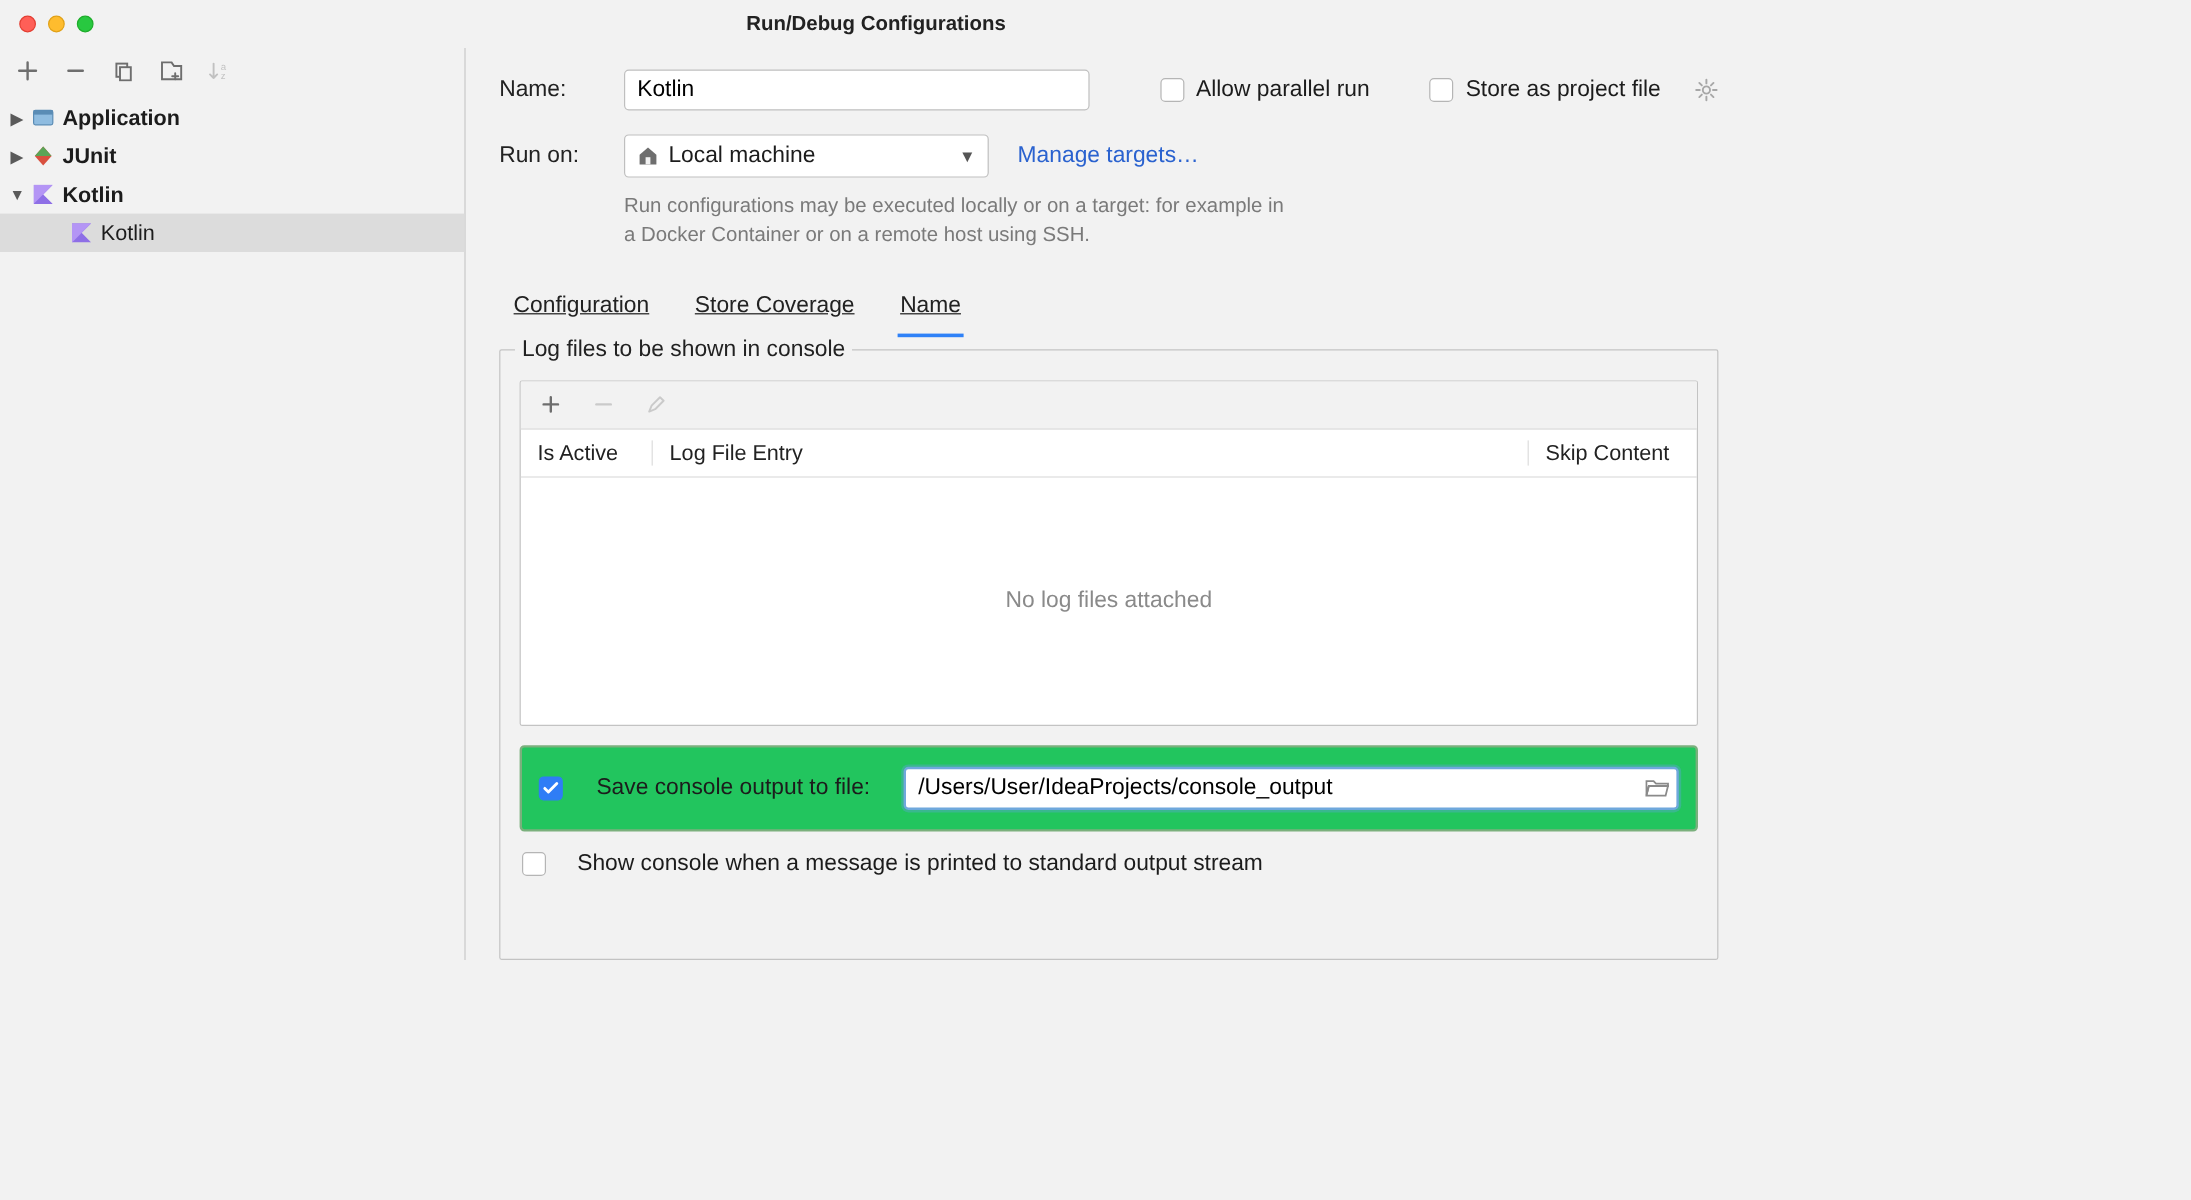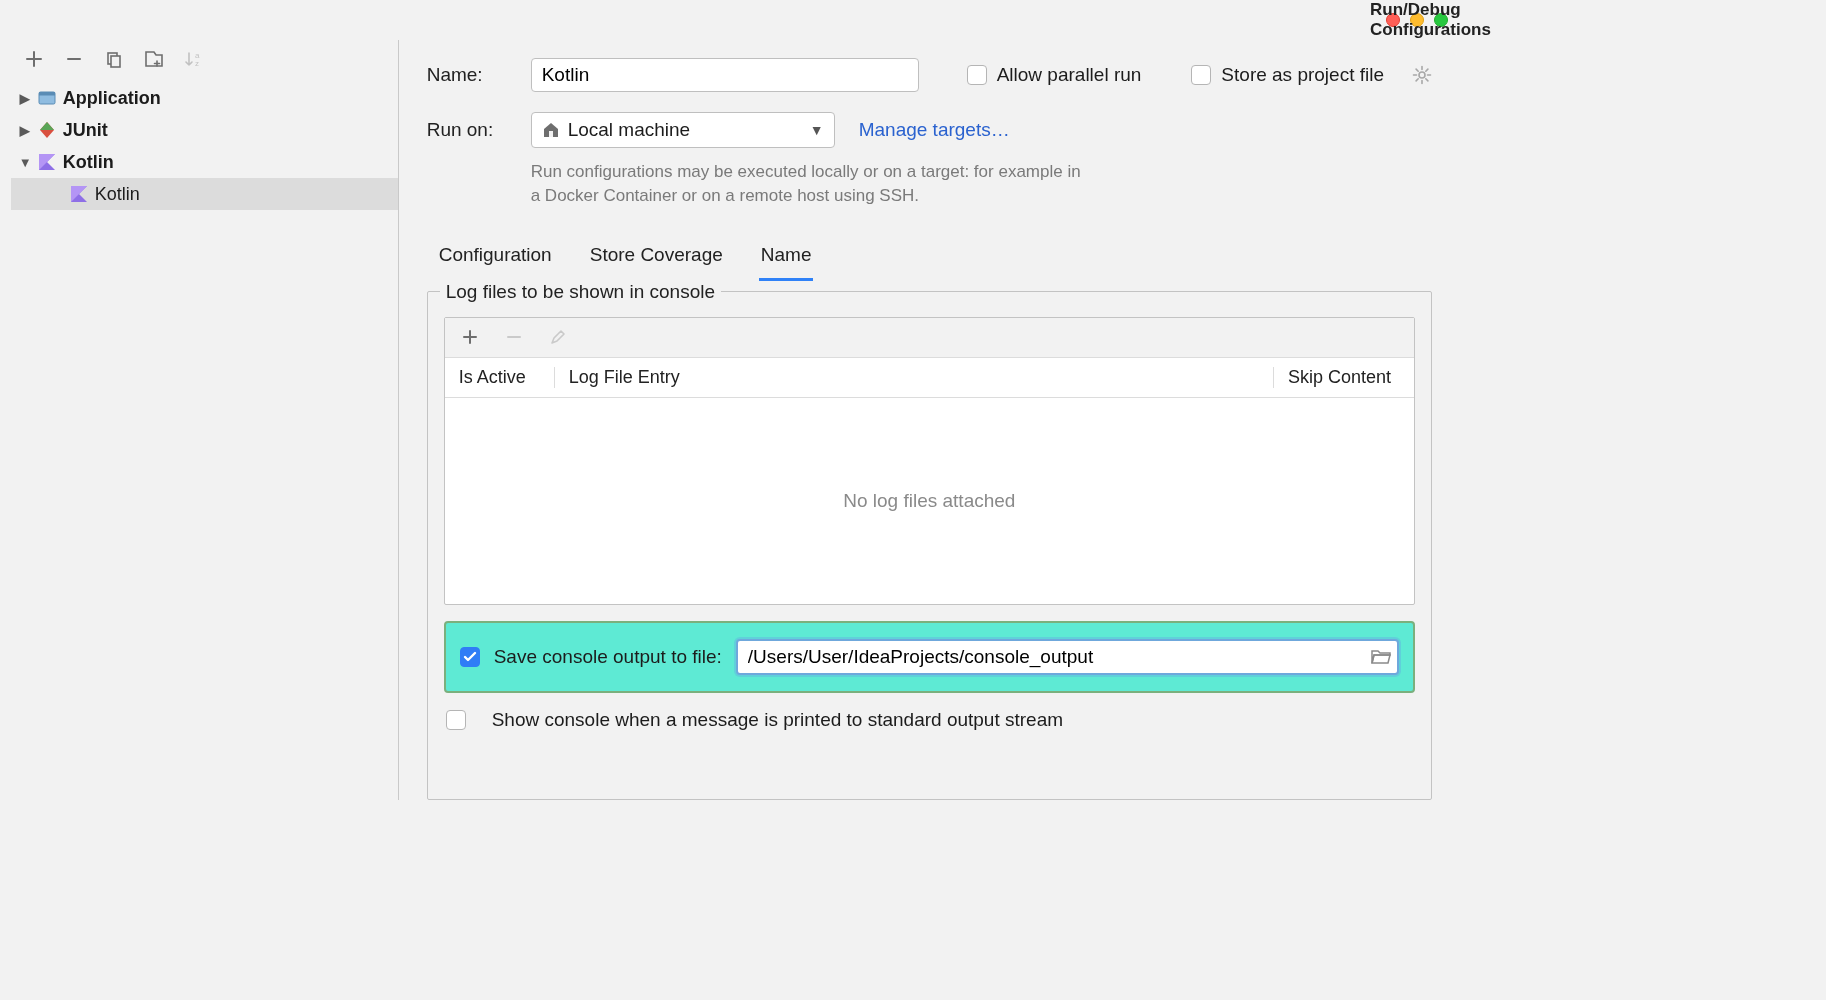--- a/index.html
+++ b/index.html
@@ -11,21 +11,20 @@
     background: #f2f2f2;
     height: 100%;
   }
   .window {
     width: 1460px;
     height: 800px;
     background: #f2f2f2;
     display: flex;
     flex-direction: column;
     position: relative;
-    align-items: flex-end;
   }
   .titlebar {
     height: 40px;
     display: flex;
     align-items: center;
     position: relative;
     padding: 0 12px;
   }
   .traffic-lights { display:flex; gap:10px; align-items:center; margin-left:4px;}
   .traffic-lights span {
@@ -103,21 +102,21 @@
     display:flex; align-items:center; gap:8px; padding:0 10px; width:304px;
     font-size:19px; cursor:pointer;
   }
   .select .caret { margin-left:auto; color:#555; font-size:14px;}
   .link { color:#2a62cf; font-size:19px; cursor:pointer;}
   .hint {
     color:#7a7a7a; font-size:17px; line-height:1.4;
     margin-left:104px; margin-top:-8px; margin-bottom:26px;
     max-width:560px;
   }
-  .tabs { display:flex; gap:34px; padding:0 10px;}
+  .tabs { display:flex; gap:34px; padding:0 10px;text-decoration:underline;}
   .tab {
     font-size:19px; padding:10px 2px 12px 2px; cursor:pointer; color:#222;
     border-bottom:3px solid transparent;
   }
   .tab.active { border-bottom-color:#2f81f7; }
   .panel {
     border:1px solid #c3c3c3; border-radius:2px;
     padding:14px 16px 16px 16px;
     flex:1; display:flex; flex-direction:column;
     min-height:0;
@@ -145,22 +144,22 @@
   }
   .logs-header > div { padding:0 14px; }
   .col-active { width:110px; border-right:1px solid #dcdcdc;}
   .col-entry { flex:1; border-right:1px solid #dcdcdc;}
   .col-skip { width:140px;}
   .logs-empty {
     flex:1; display:flex; align-items:center; justify-content:center;
     color:#8a8a8a; font-size:19px;
   }
   .hl-box {
-    border:2px solid #7bb07d; background:#5eead4; border-radius:4px;
-    padding:16px 14px; display:flex; align-items:center; gap:14px;
+    border:2px solid #7bb07d; background:#22c55e; border-radius:4px;
+    padding:16px 14px; display:flex; align-items:center; gap:28px;
     margin-bottom:14px;
   }
   .hl-box .path-input-wrap {
     flex:1; position:relative;
   }
   .path-input {
     width:100%; height:36px;
     border:2px solid #6fa8dc; border-radius:4px;
     background:#fff; font-size:19px; padding:0 40px 0 10px;
     outline:none;

